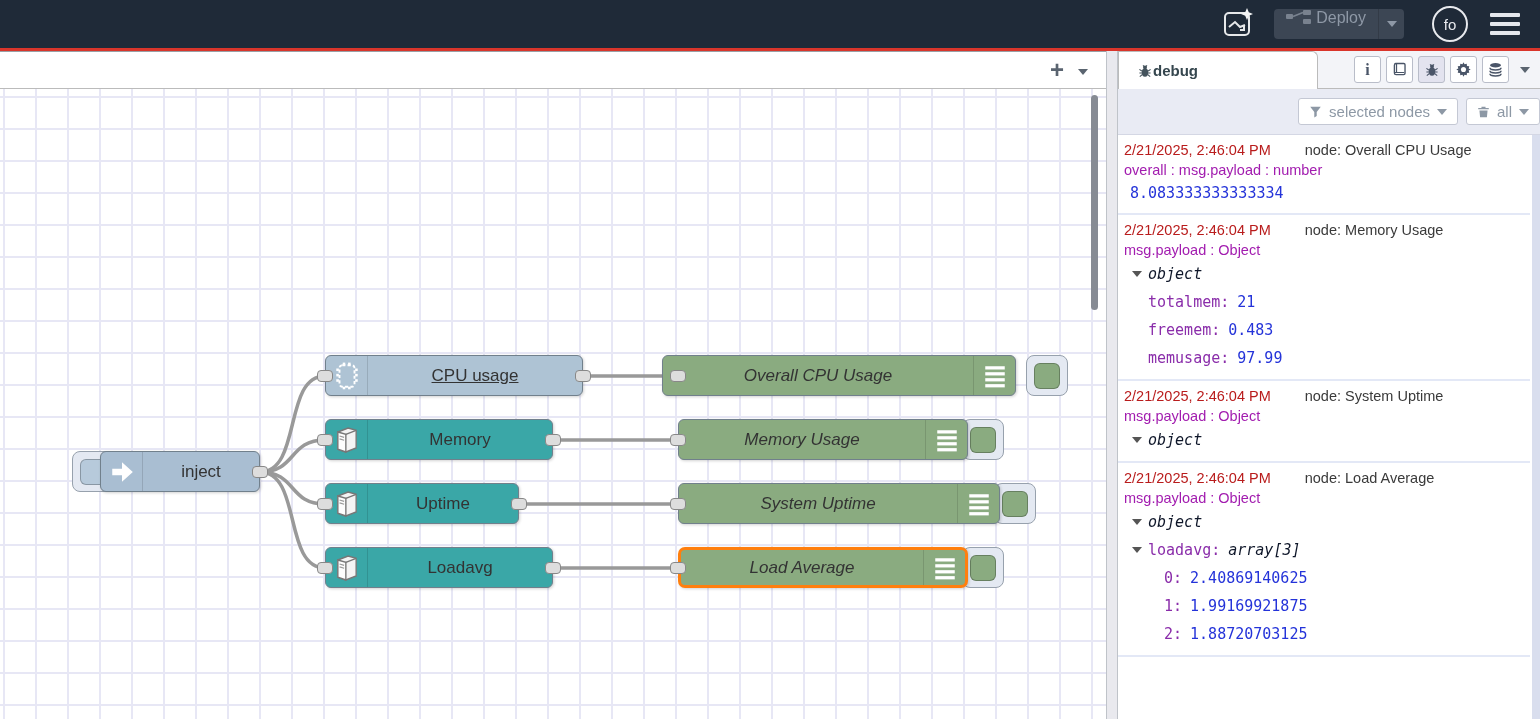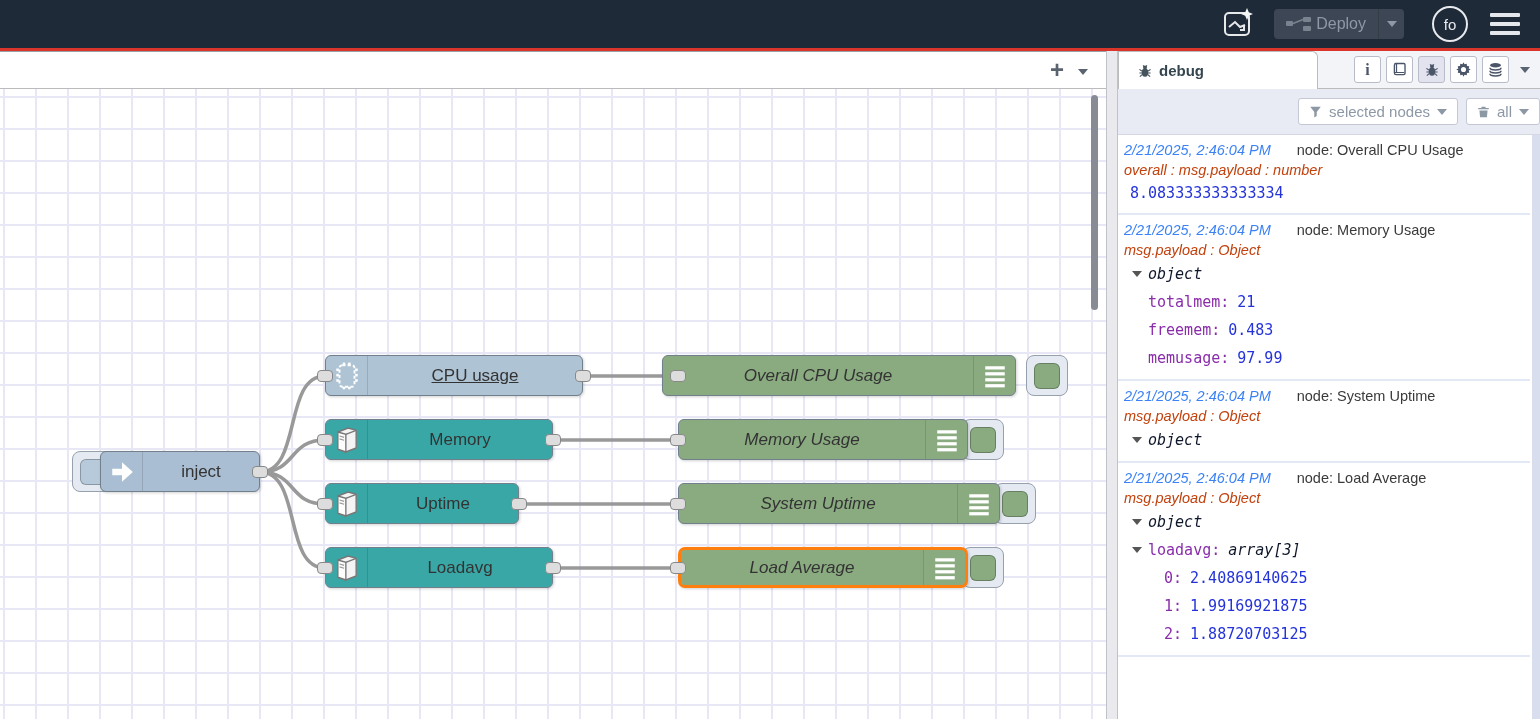--- a/index.html
+++ b/index.html
@@ -6,21 +6,21 @@
   html,body { width:1540px; height:722px; overflow:hidden;
     font-family:"Liberation Sans", sans-serif; background:#fff; }
 
   
   .header { height:51px; background:#1f2a38; border-bottom:3px solid #d9352b;
     display:flex; align-items:center; justify-content:flex-end; gap:0; position:relative; }
   .hdr-icon-btn { width:36px; height:36px; display:flex; align-items:center; justify-content:center;
     margin-right:18px; cursor:pointer; }
   .deploy-group { display:flex; align-items:center; height:30px; background:#3c4654;
     border-radius:4px; margin-right:28px; overflow:hidden; }
-  .deploy-main { display:flex; align-items:center; gap:4px; padding:0 12px; height:100%; }
+  .deploy-main { display:flex; align-items:flex-start; gap:4px; padding:0 12px; height:100%; }
   .deploy-label { color:#8e98a6; font-size:16px; }
   .deploy-caret-zone { width:26px; height:100%; display:flex; align-items:center; justify-content:center;
     border-left:1px solid rgba(0,0,0,0.15); }
   .caret-down { width:0; height:0; border-left:5px solid transparent; border-right:5px solid transparent;
     border-top:6px solid #8e98a6; display:inline-block; }
   .avatar { width:36px; height:36px; border-radius:50%; border:2px solid #e8eaee; color:#e8eaee;
     display:flex; align-items:center; justify-content:center; font-size:15px; margin-right:22px; cursor:pointer; }
   .hamburger { width:30px; display:flex; flex-direction:column; gap:5px; margin-right:20px; cursor:pointer; }
   .hamburger span { height:4px; background:#e4e7ec; border-radius:1px; }
 
@@ -66,42 +66,42 @@
   .side-button.inject-btn .inner { background:#b7cadb; }
   .side-button.dbg-btn .inner    { background:var(--node-green); }
 
   .port { position:absolute; width:16px; height:12px; background:#ddd; border:1.5px solid #888;
     border-radius:4px; cursor:crosshair; }
   .vscroll-thumb { position:absolute; width:7px; border-radius:4px; background:#868b94; }
 
   
   .sb-tabbar { height:38px; background:#f3f4f8; border-bottom:1px solid #bbb; display:flex; align-items:flex-end; position:relative; }
   .sb-tab { height:38px; width:200px; background:#fff; border:1px solid #bbb; border-bottom:none;
-    border-top-right-radius:6px; display:flex; align-items:center; gap:6px; padding-left:18px;
+    border-top-right-radius:6px; display:flex; align-items:center; padding-left:18px;
     font-weight:bold; font-size:15px; color:#35464e; position:relative; top:1px; cursor:pointer; }
   .sb-tools { position:absolute; right:10px; top:5px; display:flex; align-items:center; gap:5px; }
   .tool-btn { width:27px; height:27px; border:1px solid #b9bdc9; border-radius:3px; background:#fff;
     display:flex; align-items:center; justify-content:center; color:#4a5568; cursor:pointer; }
   .tool-btn.active { background:#e3e3ef; }
   .tool-btn.info-glyph { font-family:"Liberation Serif", serif; font-weight:bold; font-size:16px; }
   .sb-tools .caret-down { border-top-color:#5a6470; margin-left:6px; }
 
   .sb-filterbar { height:46px; background:#e9ebf4; display:flex; align-items:center; justify-content:flex-end;
     gap:8px; border-bottom:1px solid #d4d7e4; }
   .filter-btn { height:27px; background:#fff; border:1px solid #c4c8d4; border-radius:3px;
     display:flex; align-items:center; gap:7px; padding:0 10px; color:#8d98a5; font-size:15px; cursor:pointer; }
   .filter-btn .caret-down { border-top-color:#8d98a5; }
 
   .sb-messages { flex:1; position:relative; overflow:hidden; background:#fff; padding-right:10px; }
   .sb-gutter { position:absolute; right:0; top:0; bottom:0; width:8px; background:#d9deee; }
   .dmsg { padding:5px 0 7px 6px; border-bottom:2px solid #e3e8f6; overflow:hidden; }
   .dmsg .meta { font-size:14.5px; line-height:20px; white-space:nowrap; }
-  .dmsg .meta .ts { color:#3b82f6;font-style:italic; }
-  .dmsg .meta .nodename { color:#3a3a3a; margin-left:2px;padding-left:24px; }
-  .dmsg .prop { font-size:14.5px; line-height:20px; color:#c2410c;font-style:italic; }
+  .dmsg .meta .ts { color:#b91c1c; }
+  .dmsg .meta .nodename { color:#3a3a3a; margin-left:10px;padding-left:24px; }
+  .dmsg .prop { font-size:14.5px; line-height:20px; color:#a21caf; }
   .mono { font-family:"DejaVu Sans Mono", monospace; }
   .dmsg .value-line { font-size:15px; line-height:26px; color:var(--debug-blue); padding-left:6px; }
   .tree-row { font-size:15px; line-height:28px; display:flex; align-items:center; }
   .tree-caret { width:0; height:0; border-left:5px solid transparent; border-right:5px solid transparent;
     border-top:6px solid #555; display:inline-block; margin-right:6px; cursor:pointer; }
   .t-type { color:#0f172a; font-style:italic; }
   .t-key  { color:var(--debug-purple); margin-right:8px; }
   .t-val  { color:var(--debug-blue); }
   .ind1 { padding-left:8px; }
   .ind2 { padding-left:24px; }

